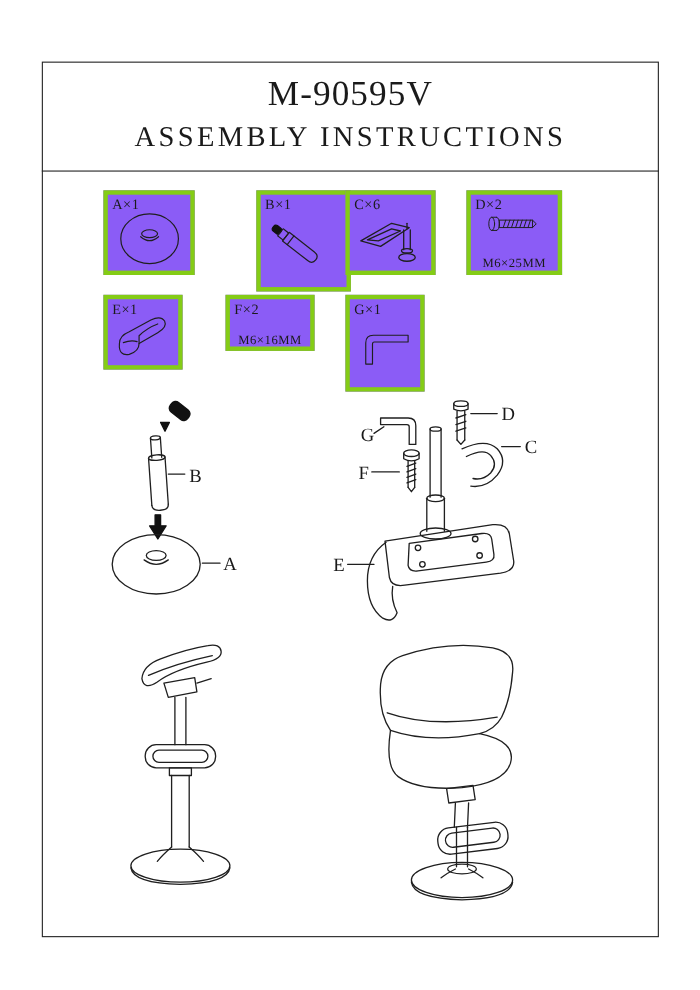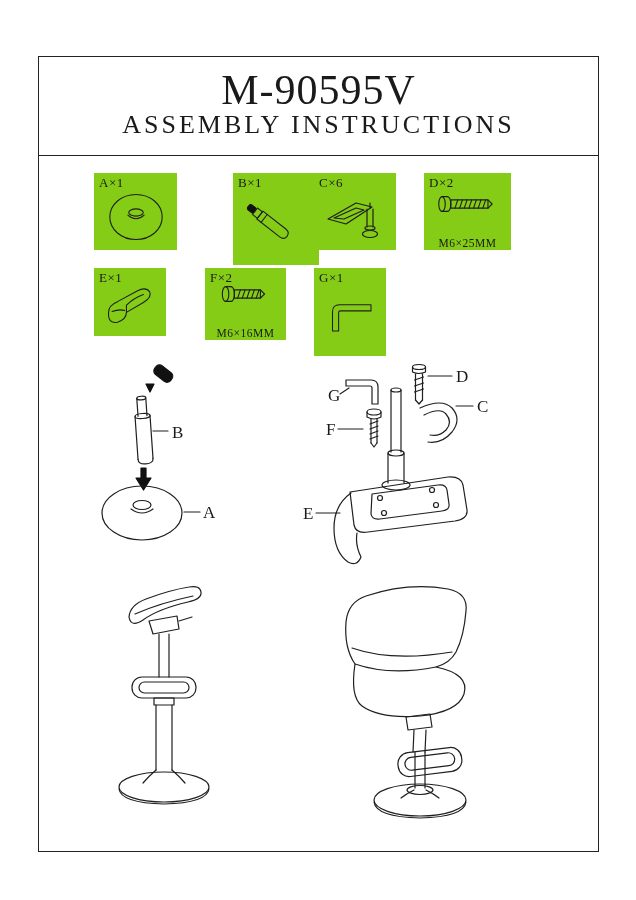--- a/index.html
+++ b/index.html
@@ -1,25 +1,25 @@
 <!DOCTYPE html>
 <html><head>
 <meta charset="utf-8">
 <style>
   * { margin:0; padding:0; box-sizing:border-box; }
   html,body { width:636px; height:900px; background:#fff; }
   body { font-family:"Liberation Serif", serif; color:#1a1a1a; position:relative; }
   .page { position:absolute; left:0; top:0; width:636px; height:900px; background:#fff; overflow:hidden; }
   .frame { position:absolute; left:38px; top:56px; width:561px; height:796px; border:1.5px solid #222; background:#fff; }
   .model { position:absolute; left:38px; top:66px; width:561px; text-align:center;
-           font-size:42px; letter-spacing:1px; white-space:nowrap; }
+           font-size:32px; letter-spacing:1px; white-space:nowrap; }
   .subtitle { position:absolute; left:38px; top:110px; width:561px; text-align:center;
               font-size:26px; letter-spacing:3px; white-space:nowrap; }
   .divider { position:absolute; left:38px; top:155px; width:561px; height:0; border-top:1.5px solid #222; }
-  .part-box { position:absolute; border:1px solid #84cc16; background:#84cc16;
+  .part-box { position:absolute; border:4px solid #84cc16; background:#8b5cf6;
               display:flex; align-items:center; justify-content:center; flex-direction:column; }
   .part-label { position:absolute; top:1px; left:4px; font-size:13px; letter-spacing:0.5px; }
   .spec { font-size:11.5px; margin-top:20px; letter-spacing:0.5px; }
   .icon-pad { margin-top:10px; }
   .callout { position:absolute; font-size:17px; font-family:"Liberation Serif", serif; }
   .diagram-svg { position:absolute; left:0; top:340px; width:636px; height:515px; }
   svg { display:block; }
   .lineart path, .lineart line, .lineart rect, .lineart ellipse, .lineart circle {
     stroke:#1f1f1f; stroke-width:1.2; fill:none; stroke-linecap:round; stroke-linejoin:round;
   }
@@ -90,21 +90,21 @@
 
   <div class="part-box" style="left:94px; top:268px; width:72px; height:68px;">
     <span class="part-label">E×1</span>
     <svg class="lineart icon-pad" width="58" height="50" viewBox="0 0 64 56">
       <path d="M8 34 Q8 26 18 22 L40 10 Q50 5 54 11 Q57 17 47 23 L28 34 Q28 42 18 45 Q7 47 8 34 Z"></path>
       <path d="M12 33 Q20 30 26 32"></path>
       <path d="M28 34 L28 26 Q36 18 47 14"></path>
     </svg>
   </div>
 
-  <div class="part-box" style="left:205px; top:268px; width:81px; height:72px;align-items:center;">
+  <div class="part-box" style="left:205px; top:268px; width:81px; height:51px;align-items:center;">
     <span class="part-label">F×2</span>
     <svg class="lineart" style="margin-top:12px" width="60" height="26" viewBox="0 0 62 28">
       <ellipse cx="9" cy="14" rx="3.5" ry="8"></ellipse>
       <line x1="9" y1="6" x2="15" y2="6"></line>
       <line x1="9" y1="22" x2="15" y2="22"></line>
       <path d="M15 6 A3.5 8 0 0 1 15 22"></path>
       <rect x="18.5" y="9.5" width="28" height="9"></rect>
       <line x1="22" y1="18.5" x2="25" y2="9.5"></line>
       <line x1="27" y1="18.5" x2="30" y2="9.5"></line>
       <line x1="32" y1="18.5" x2="35" y2="9.5"></line>

